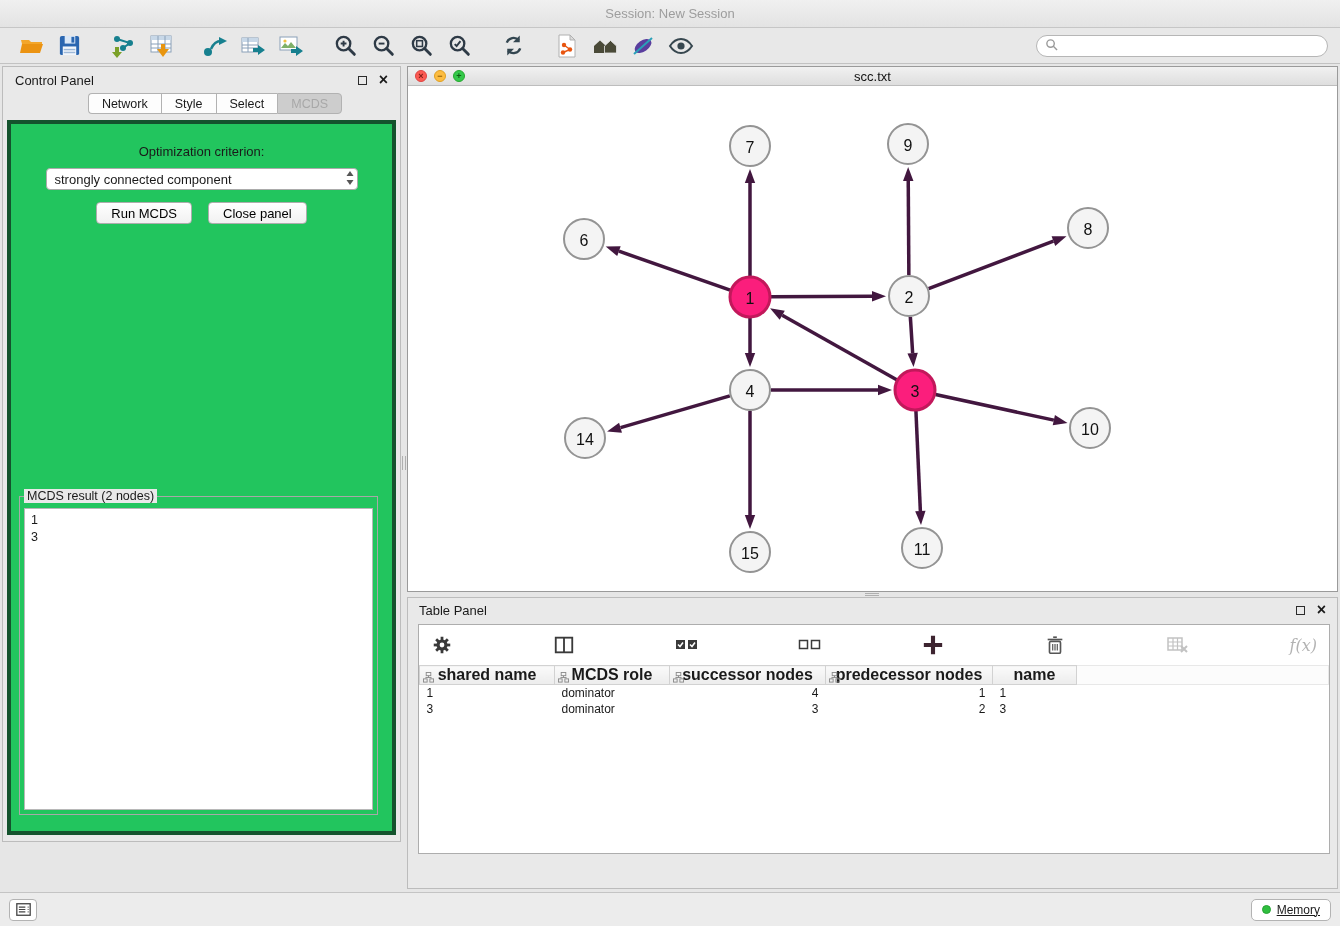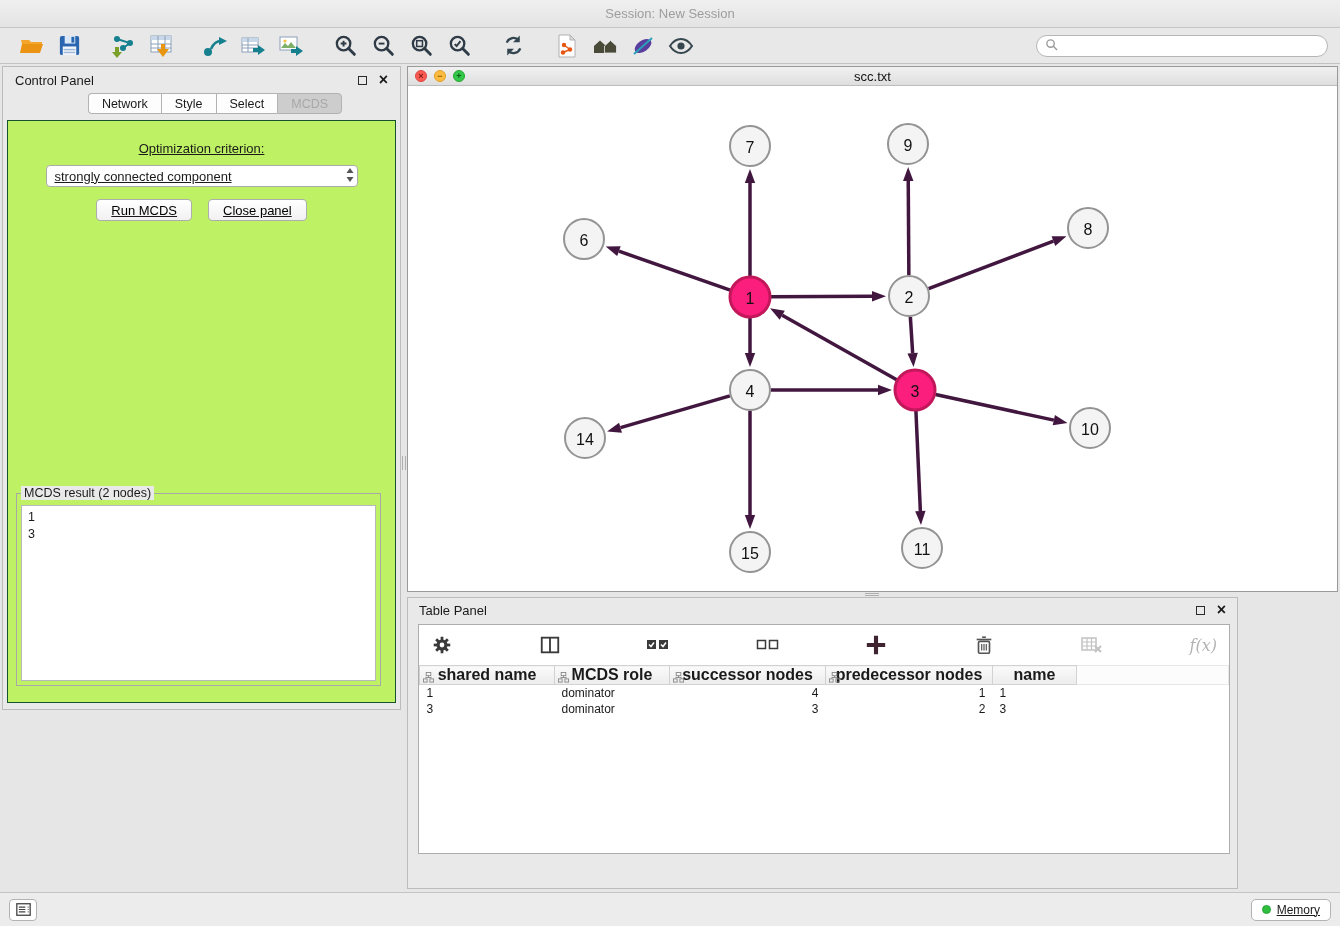--- a/index.html
+++ b/index.html
@@ -28,39 +28,39 @@
   .tbtn { width:38px; height:30px; display:flex; align-items:center; justify-content:center; border-radius:4px; cursor:default; }
   .sep { width:16px; height:1px; }
   .searchbox {
     margin-left:auto; width:292px; height:22px;
     background:#fff; border:1px solid #b6b6b6; border-radius:12px;
     display:flex; align-items:center; padding:0 8px; gap:5px;
   }
   .searchbox input { border:none; outline:none; flex:1; font-size:12px; background:transparent; font-family:"Liberation Sans",sans-serif; }
   
   .control-panel {
-    position:absolute; left:2px; top:66px; width:399px; height:644px;
+    position:absolute; left:2px; top:66px; width:399px; height:776px;
     background:#e9e9e9; border:1px solid #bcbcbc;
   }
   .panel-header { height:26px; display:flex; align-items:center; padding:0 12px; font-size:13px; }
   .panel-controls { margin-left:auto; display:flex; gap:12px; align-items:center; }
   .float-icon { width:9px; height:9px; border:1.5px solid #2b2b2b; display:inline-block; }
   .close-x { font-size:16px; font-weight:bold; color:#1a1a1a; line-height:1; }
   .cp-tabs { display:flex; justify-content:center; height:21px; }
   .tab {
     font-size:12.5px; padding:2px 13px; background:#fdfdfd;
     border:1px solid #b2b2b2; border-right:none; color:#1a1a1a;
     display:flex; align-items:center;
   }
   .tab:first-child { border-radius:4px 0 0 4px;margin-left:27px; }
   .tab:last-child { border-right:1px solid #b2b2b2; border-radius:0 4px 4px 0; }
   .tab.active { background:#cdcdcd; color:#a8a8a8; }
   .cp-content {
     position:absolute; left:4px; right:4px; top:53px; bottom:6px;
-    border:1px solid #14532d; background:#bef264;text-decoration:underline;
+    border:4px solid #14532d; background:#22c55e;
   }
   .opt-label { text-align:center; margin-top:20px; font-size:13px; }
   .dropdown {
     width:312px; height:22px; margin:9px auto 0 auto;
     background:#fff; border:1px solid #ababab; border-radius:4px;
     display:flex; align-items:center; padding:0 2px 0 8px; font-size:13px;
   }
   .dropdown .dd-text { flex:1; }
   .btn-row { display:flex; justify-content:center; gap:16px; margin-top:12px; }
   .pushbtn {
@@ -95,21 +95,21 @@
   }
   .traffic { position:absolute; left:7px; top:0; height:100%; display:flex; align-items:center; gap:7px; }
   .light { width:12px; height:12px; border-radius:50%; display:flex; align-items:center; justify-content:center; font-size:9px; font-weight:bold; line-height:1; }
   .light.red { background:#fb5a52; border:1px solid #df4442; color:#7e1a15; }
   .light.yellow { background:#fdbc40; border:1px solid #dfa023; color:#8a5d08; }
   .light.green { background:#34c84a; border:1px solid #25a82f; color:#0d5e12; }
   .canvas { position:absolute; left:0; top:19px; right:0; bottom:0; background:#fff; }
   #graph-svg { display:block; }
   
   .table-panel {
-    position:absolute; left:407px; top:597px; width:831px; height:292px;
+    position:absolute; left:407px; top:597px; width:931px; height:292px;
     background:#e9e9e9; border:1px solid #bcbcbc;
   }
   .tp-header { height:24px; display:flex; align-items:center; padding:0 11px; font-size:13px; }
   .tp-inner {
     position:absolute; left:10px; right:7px; top:26px; bottom:34px;
     background:#fff; border:1px solid #adadad; overflow:hidden;
   }
   .tp-toolbar { height:40px; display:flex; align-items:center; padding:0 12px; gap:8px;justify-content:space-between; }
   .tp-toolbar .ticon { display:flex; align-items:center; justify-content:center; }
   .fx { font-family:"DejaVu Serif", serif; font-style:italic; font-size:16px; color:#b3b3b3; }

